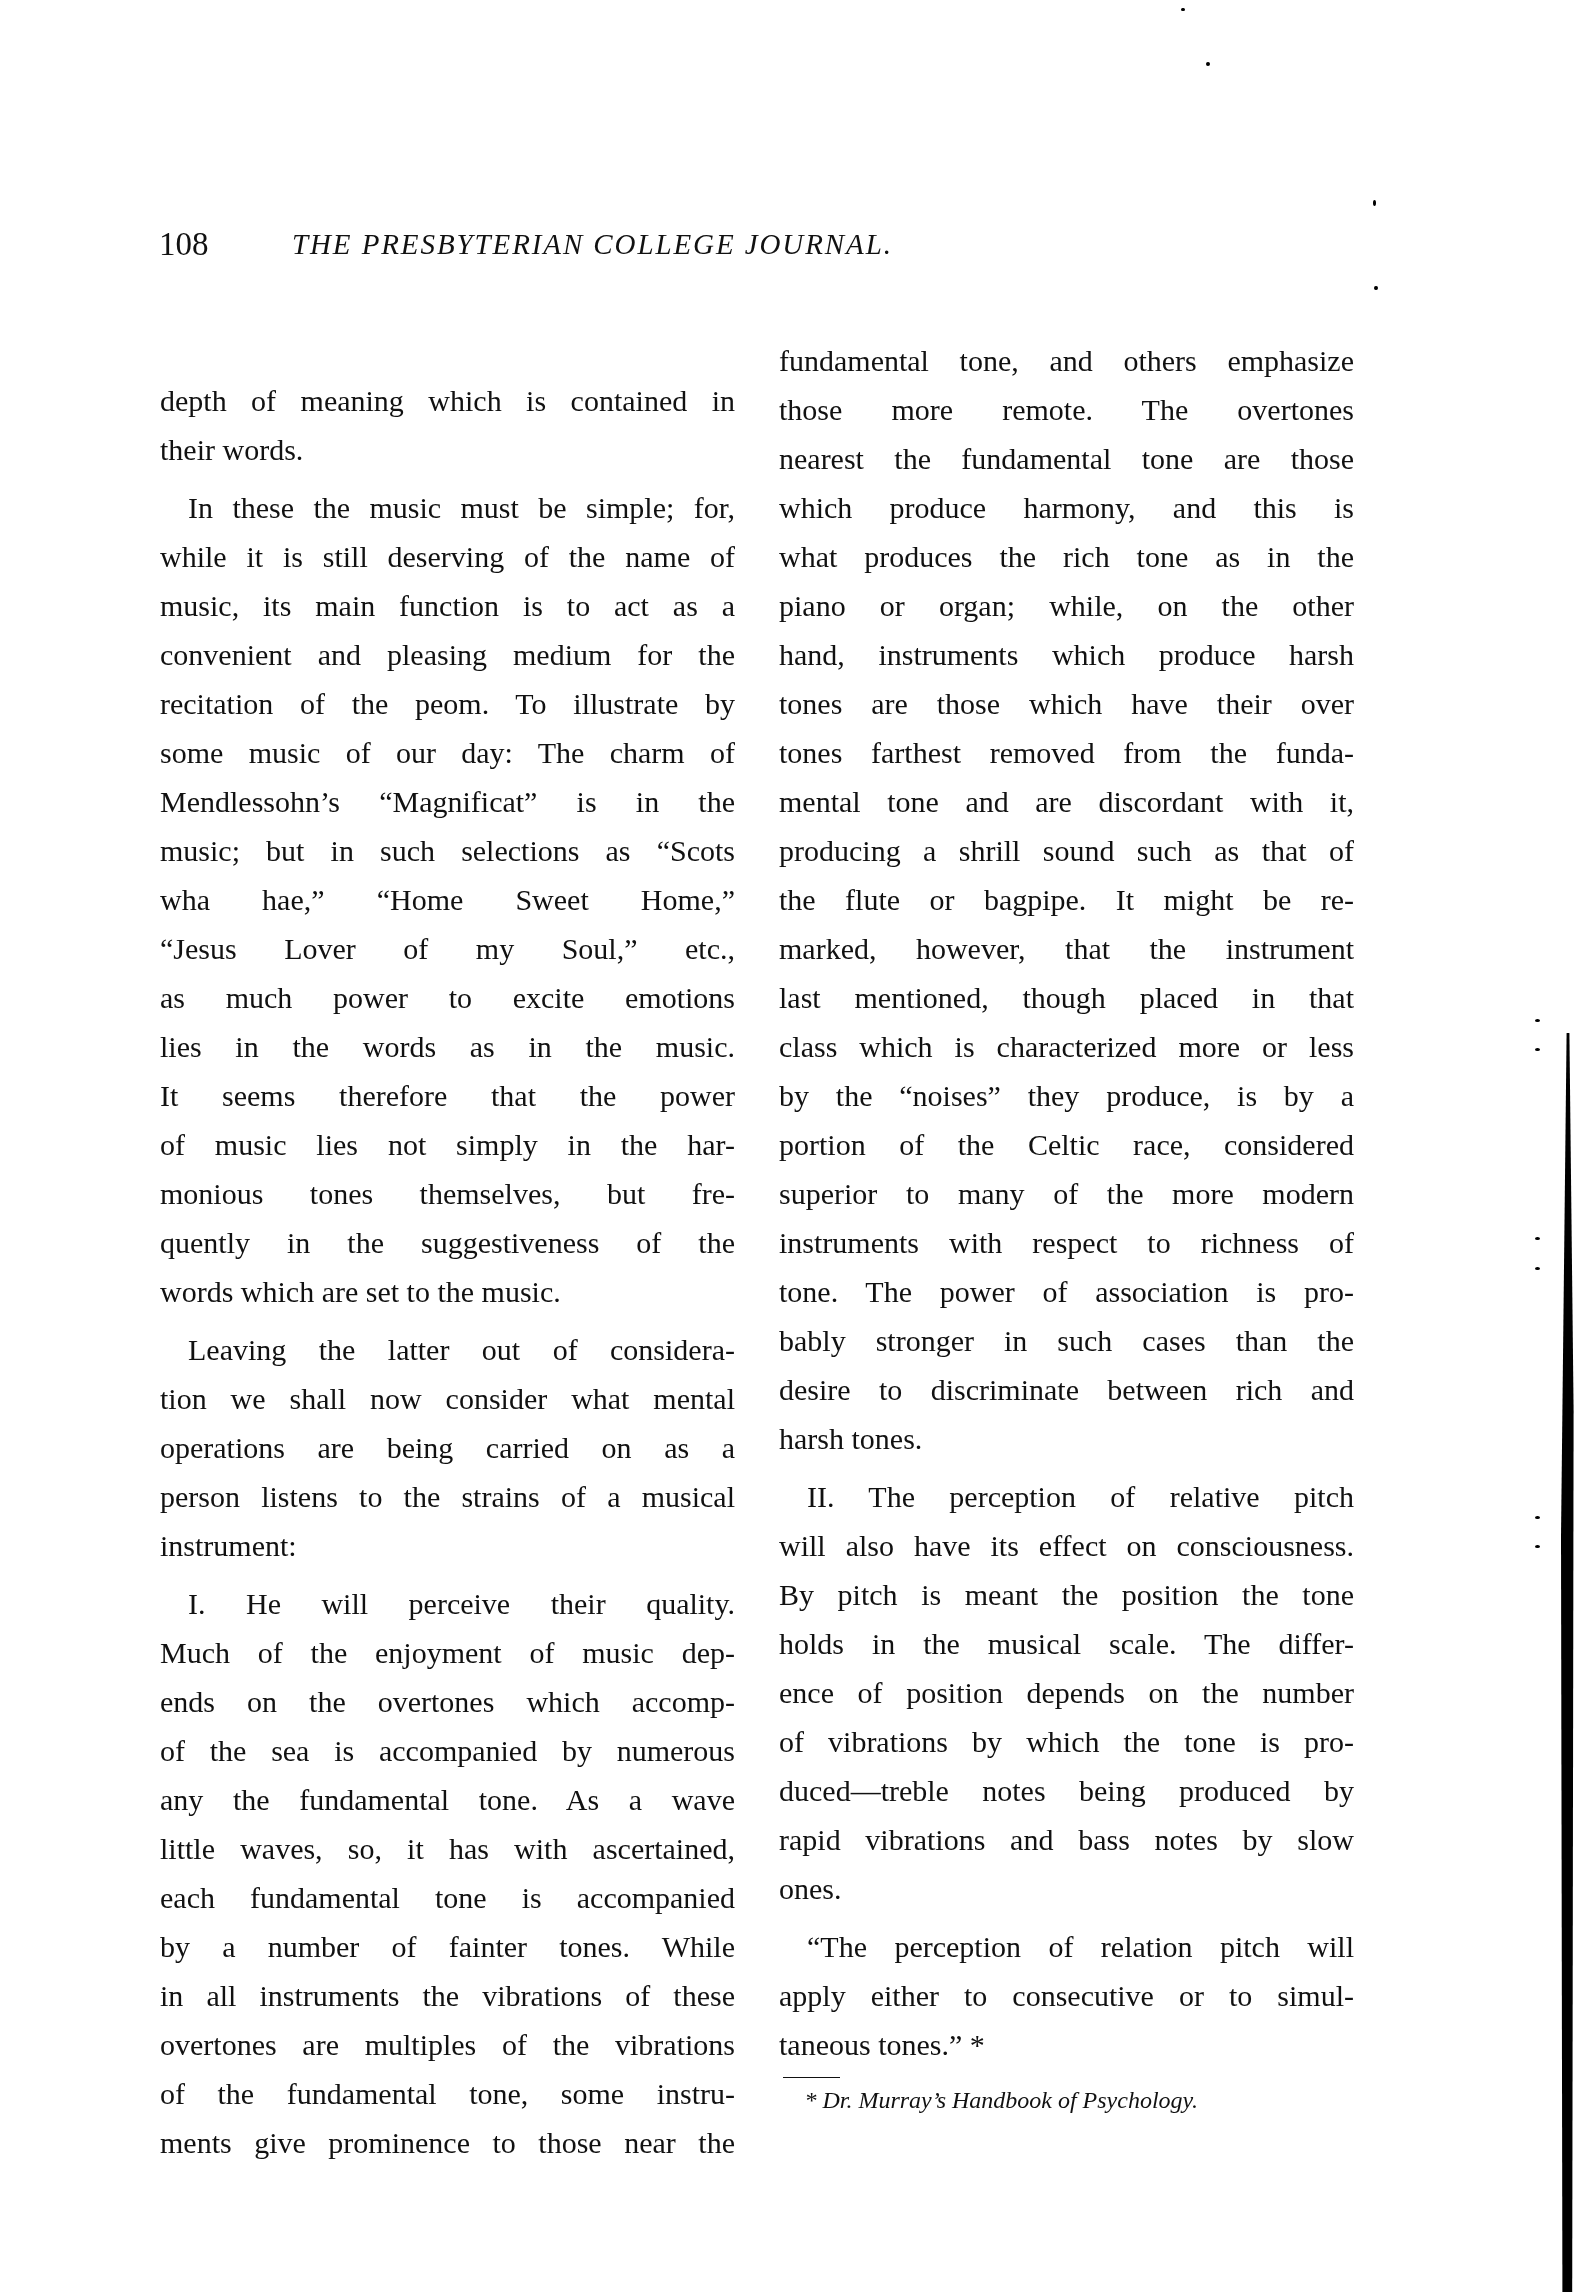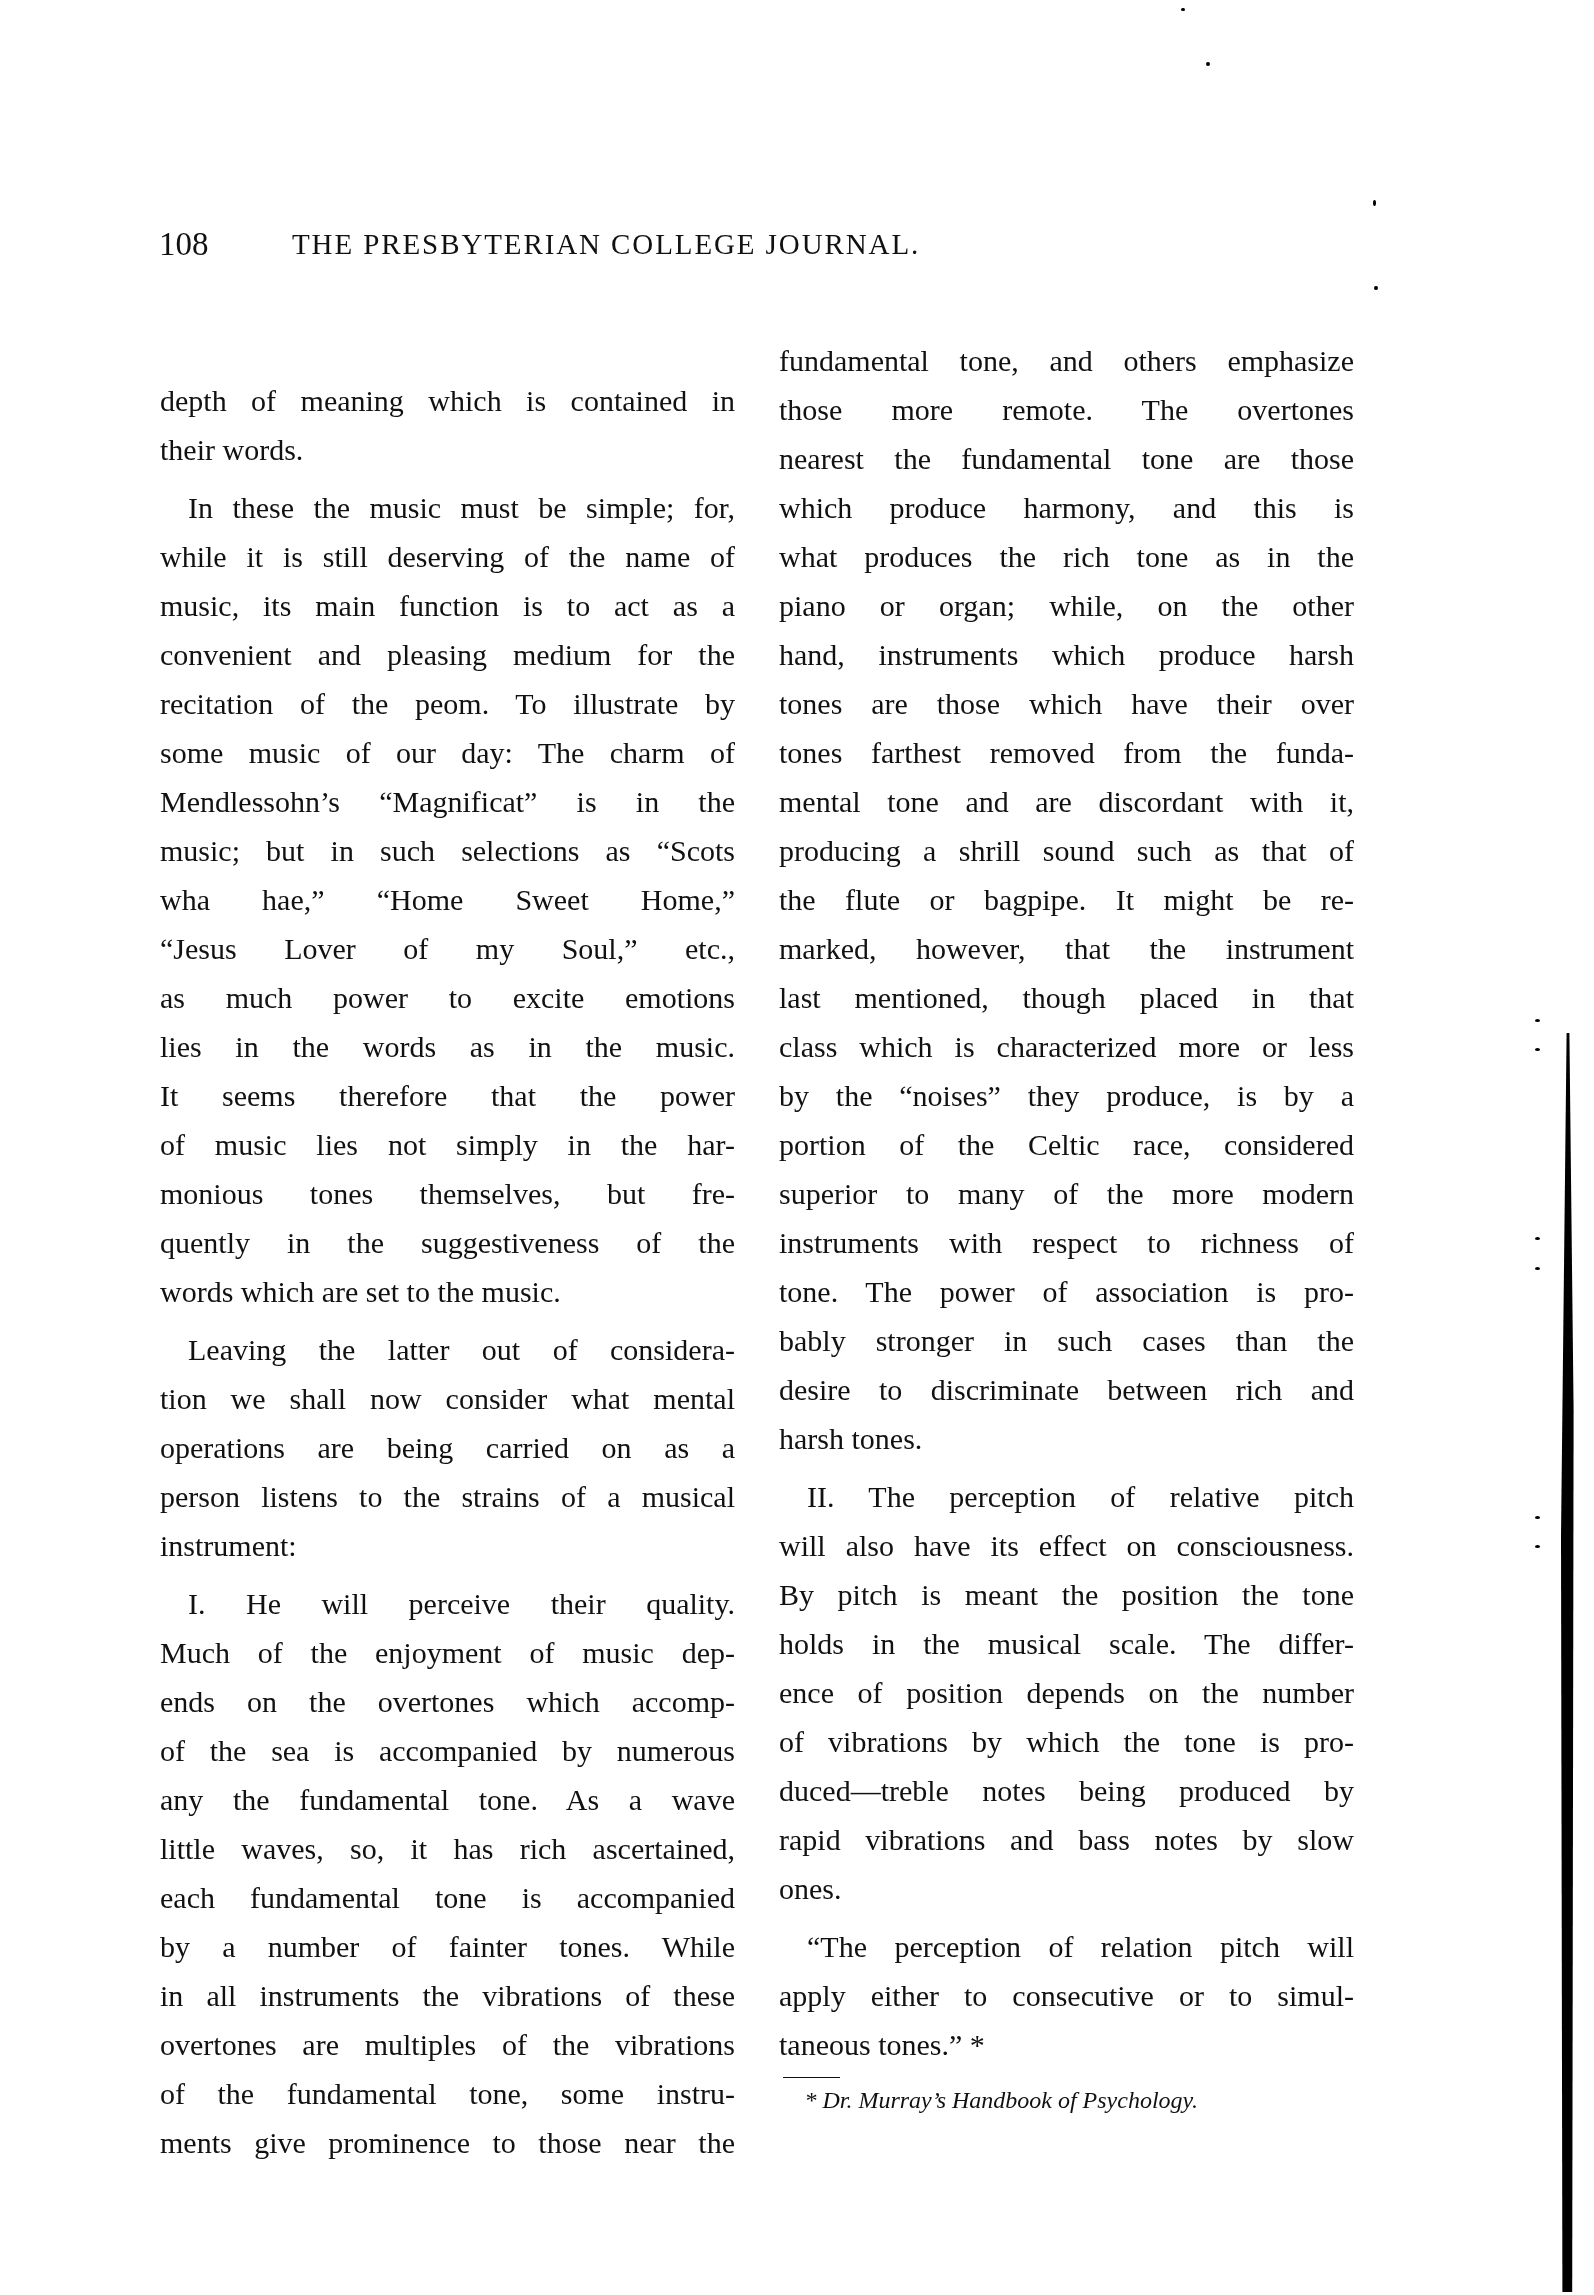--- a/index.html
+++ b/index.html
@@ -1,21 +1,21 @@
 <!DOCTYPE html>
 <html style="font-size:10.2px"><head>
   <meta charset="utf-8">
   <style>
     html, body { margin: 0; padding: 0; background: #ffffff; }
     body { width: 1594px; height: 2295px; position: relative; overflow: hidden;
            font-family: "Liberation Serif", "DejaVu Serif", serif; color: #111; }
     .header { position: absolute; top: 219px; left: 159px; width: 1195px; height: 51px; }
     .page-number { position: absolute; left: 0; top: 0; font-size: 33px; line-height: 51px; }
     .running-title { position: absolute; left: 133px; top: 0; font-size: 29px; line-height: 51px;
-                     letter-spacing: 1.9px; text-transform: uppercase; }
+                     font-style: italic; letter-spacing: 1.9px; text-transform: uppercase; }
     .column { position: absolute; top: 336px; width: 575px; }
     .col-left { left: 160px; margin-top: 40px; }
     .col-right { left: 779px; }
     .line { display: block; font-size: 30px; line-height: 49px; height: 49px;
             text-align: justify; text-align-last: justify; white-space: nowrap; }
     .line.last { text-align-last: left; }
     .line.indent { padding-left: 28px; }
     .para-gap { height: 9px; }
     .footnote-rule { width: 57px; height: 1.9px; background: #111; margin: 7.6px 0 5.1px 3.8px; }
     .footnote { font-size: 24px; line-height: 33px; padding-left: 25.4px; font-style: italic; }
@@ -57,21 +57,21 @@
     <span class="line">tion we shall now consider what mental</span>
     <span class="line">operations are being carried on as a</span>
     <span class="line">person listens to the strains of a musical</span>
     <span class="line last">instrument:</span>
     <div class="para-gap"></div>
     <span class="line indent">I. He will perceive their quality.</span>
     <span class="line">Much of the enjoyment of music dep-</span>
     <span class="line">ends on the overtones which accomp-</span>
     <span class="line">of the sea is accompanied by numerous</span>
     <span class="line">any the fundamental tone. As a wave</span>
-    <span class="line">little waves, so, it has rich ascertained,</span>
+    <span class="line">little waves, so, it has with ascertained,</span>
     <span class="line">each fundamental tone is accompanied</span>
     <span class="line">by a number of fainter tones. While</span>
     <span class="line">in all instruments the vibrations of these</span>
     <span class="line">overtones are multiples of the vibrations</span>
     <span class="line">of the fundamental tone, some instru-</span>
     <span class="line">ments give prominence to those near the</span>
   </div>
 <div class="column col-right" id="col-right">
   <div id="right-lines">
       <span class="line">fundamental tone, and others emphasize</span>

